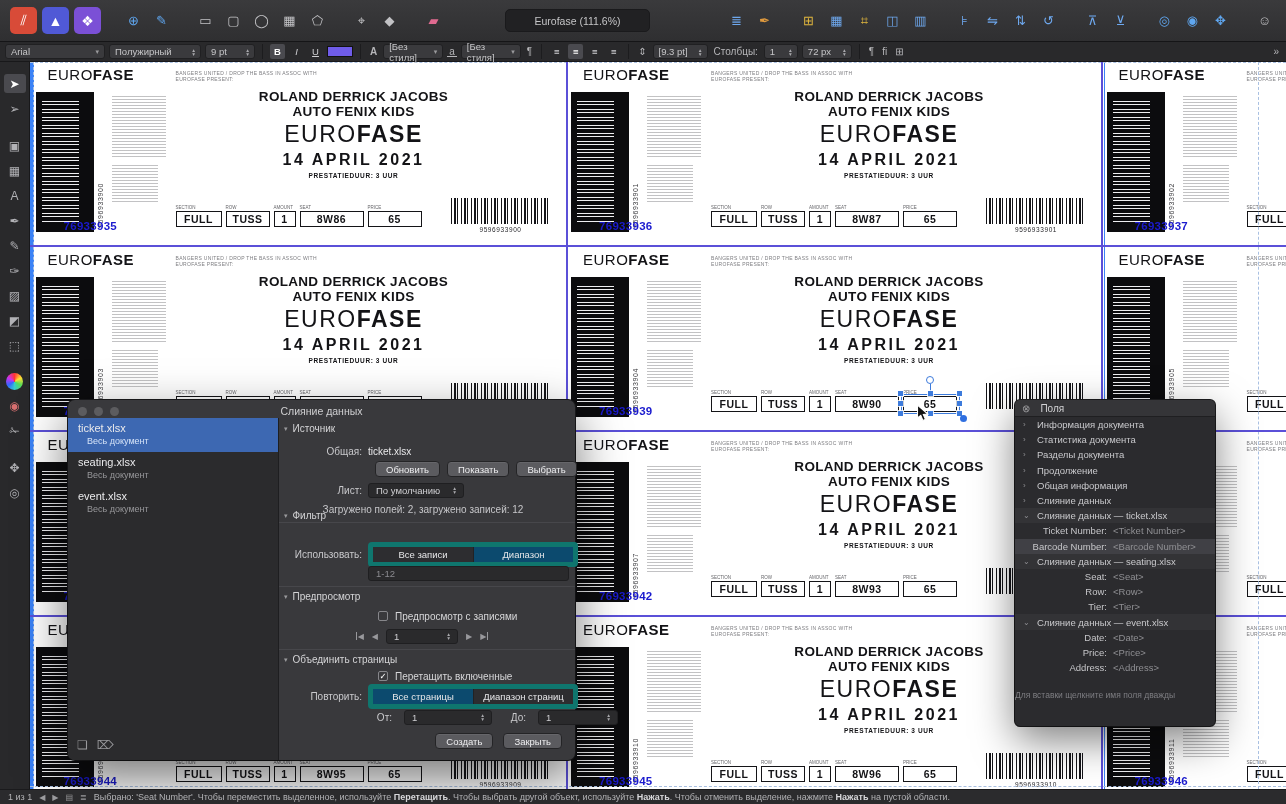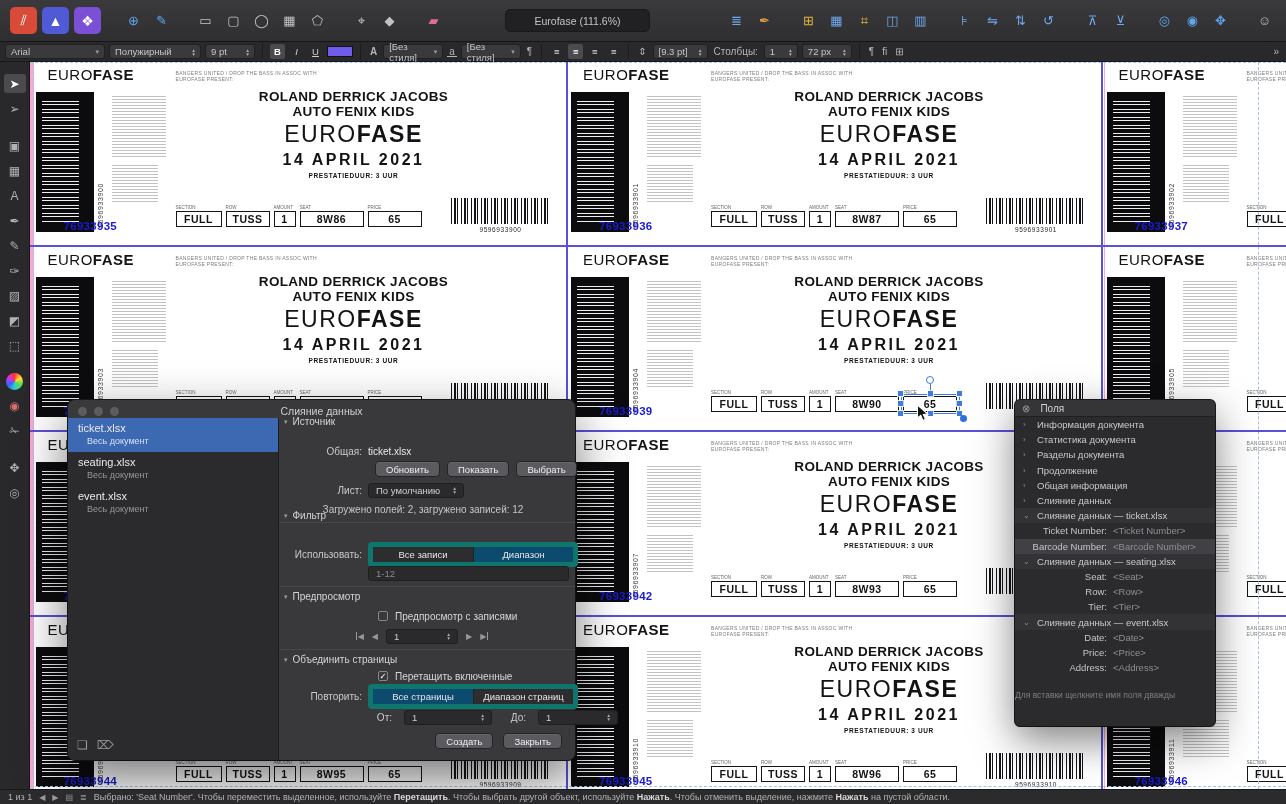--- a/index.html
+++ b/index.html
@@ -44,21 +44,21 @@
     border-right:1px solid #18181a; display:flex; flex-direction:column; align-items:center;
     padding-top:12px; gap:6px; z-index:58; }
   .tool { width:22px; height:19px; display:flex; align-items:center; justify-content:center;
     color:#b2b2b6; font-size:12px; border-radius:3px; flex:none; }
   .tool.selected { background:#4a4a4f; color:#fff; }
   .tool.gap-b { margin-bottom:12px; }
   .tool.rainbow { width:17px; height:17px; border-radius:50%;
     background:conic-gradient(#f33,#fd3,#5d5,#3cc,#36f,#c3e,#f33); }
 
   
-  #canvas { position:absolute; left:30px; top:62px; right:0; bottom:15px; background:#f9a8d4;
+  #canvas { position:absolute; left:30px; top:62px; right:0; bottom:15px; background:#3b82f6;
     overflow:hidden; z-index:1; }
   .gridline { position:absolute; background:#5b50d8; z-index:5; }
   .guide { position:absolute; z-index:4; }
   .guide.v { border-left:1px dashed #a9c0e2; width:0; top:0; bottom:0; }
   .guide.h { border-top:1px dashed #a9c0e2; height:0; left:0; right:0; }
 
   
   .ticket { position:absolute; width:535px; height:185px; background:#fff; color:#131316; }
   .t-logo { position:absolute; left:14px; top:4px; font-size:15px; letter-spacing:.5px; }
   .t-logo b, .t-brand b { font-weight:700; }
@@ -932,21 +932,21 @@
           <div class="src-name">event.xlsx</div>
           <div class="src-scope">Весь документ</div>
         </div>
       </div>
     <div class="list-tools">
       <span>❏</span>
       <span>⌦</span>
     </div>
   </div>
 
-  <div class="dlg-head" style="top:16px;">
+  <div class="dlg-head" style="top:23px;">
     <span class="tri">▾</span>
     <span>Источник</span>
   </div>
   <div class="dlg-row" style="top:43px;">
     <span class="dlg-label">Общая:</span>
     <span class="dlg-value">ticket.xlsx</span>
   </div>
   <div class="dlg-row" style="top:61px; gap:7px;">
     <span class="dlg-label"></span>
     <span class="btn">Обновить</span>

